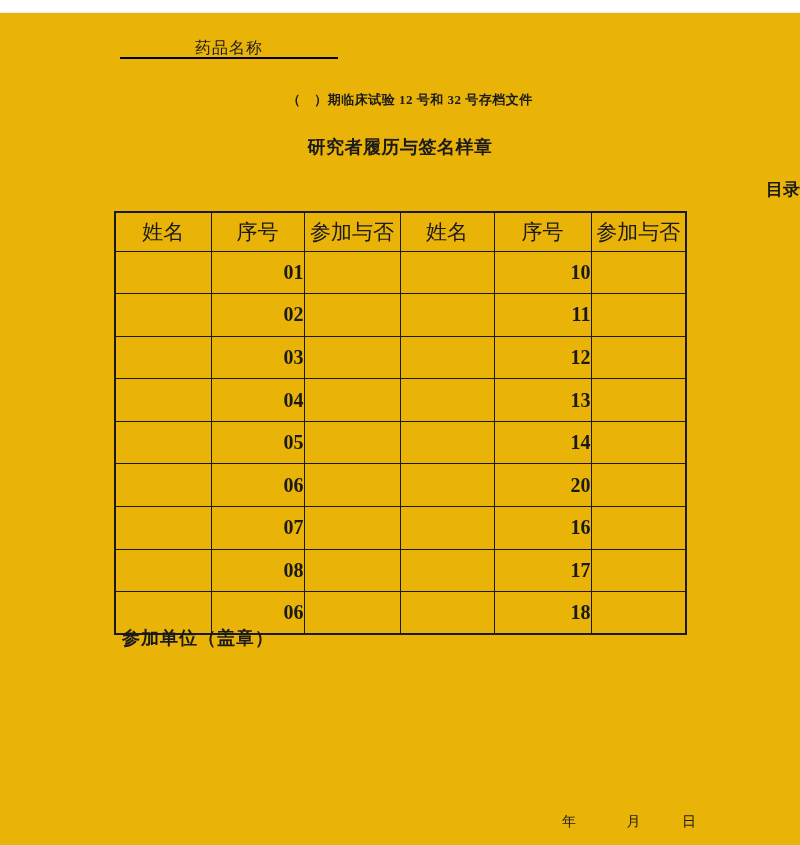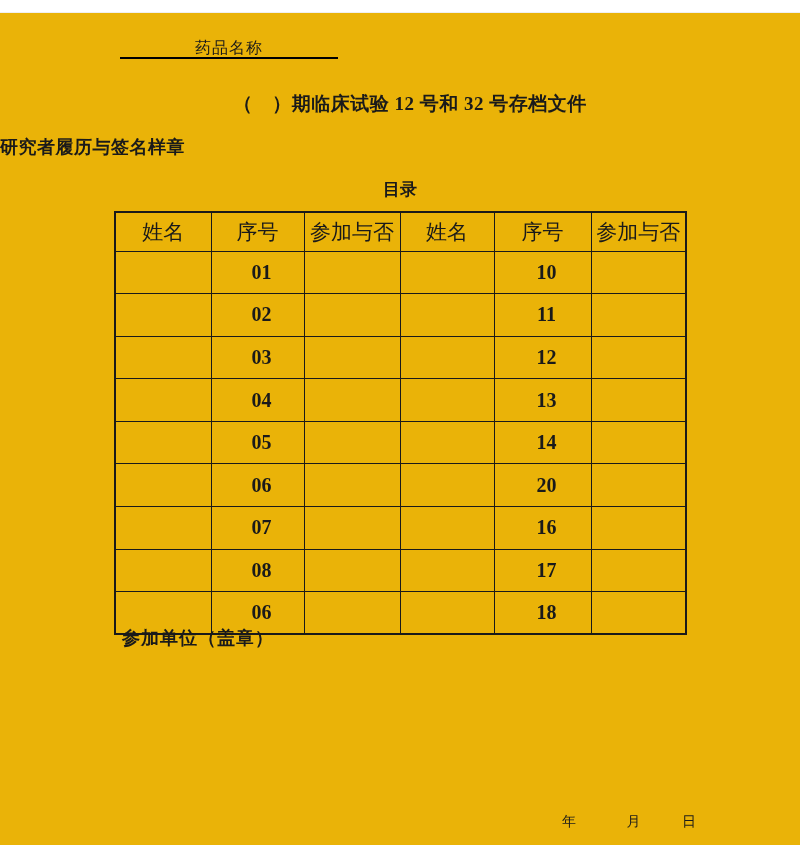--- a/index.html
+++ b/index.html
@@ -32,39 +32,39 @@
     text-align: center;
     font-size: 16px;
     line-height: 26px;
     letter-spacing: 1px;
   }
   .doc-title {
     position: absolute;
     top: 78px; left: 0;
     width: 100%;
     text-align: center;
-    font-size: 19px;
+    font-size: 13px;
     font-weight: bold;
     letter-spacing: 0.5px;
     padding-left: 20px;
   }
   .doc-subtitle {
     position: absolute;
     top: 122px; left: 0;
     width: 100%;
-    text-align: left;
+    text-align: center;
     font-size: 18px;
     font-weight: bold;
     letter-spacing: 0.5px;
   }
   .toc-heading {
     position: absolute;
     top: 165px; left: 0;
     width: 100%;
-    text-align: center;
+    text-align: right;
     font-size: 17px;
     font-weight: bold;
   }
   table.toc {
     position: absolute;
     left: 114px; top: 198px;
     width: 571px;
     border-collapse: collapse;
     table-layout: fixed;
     border: 2px solid #1a1a1a;
@@ -79,21 +79,21 @@
     font-size: 21px;
     font-weight: normal;
     text-align: center;
   }
   table.toc td {
     height: 42.6px;
   }
   td.c-serial {
     font-weight: bold;
     font-size: 20px;
-    text-align: center;
+    text-align: right;
     padding-left: 8px;
   }
   .unit-label {
     position: absolute;
     left: 122px; top: 613px;
     font-size: 18px;
     font-weight: bold;
     letter-spacing: 1px;
   }
   .date-line {

